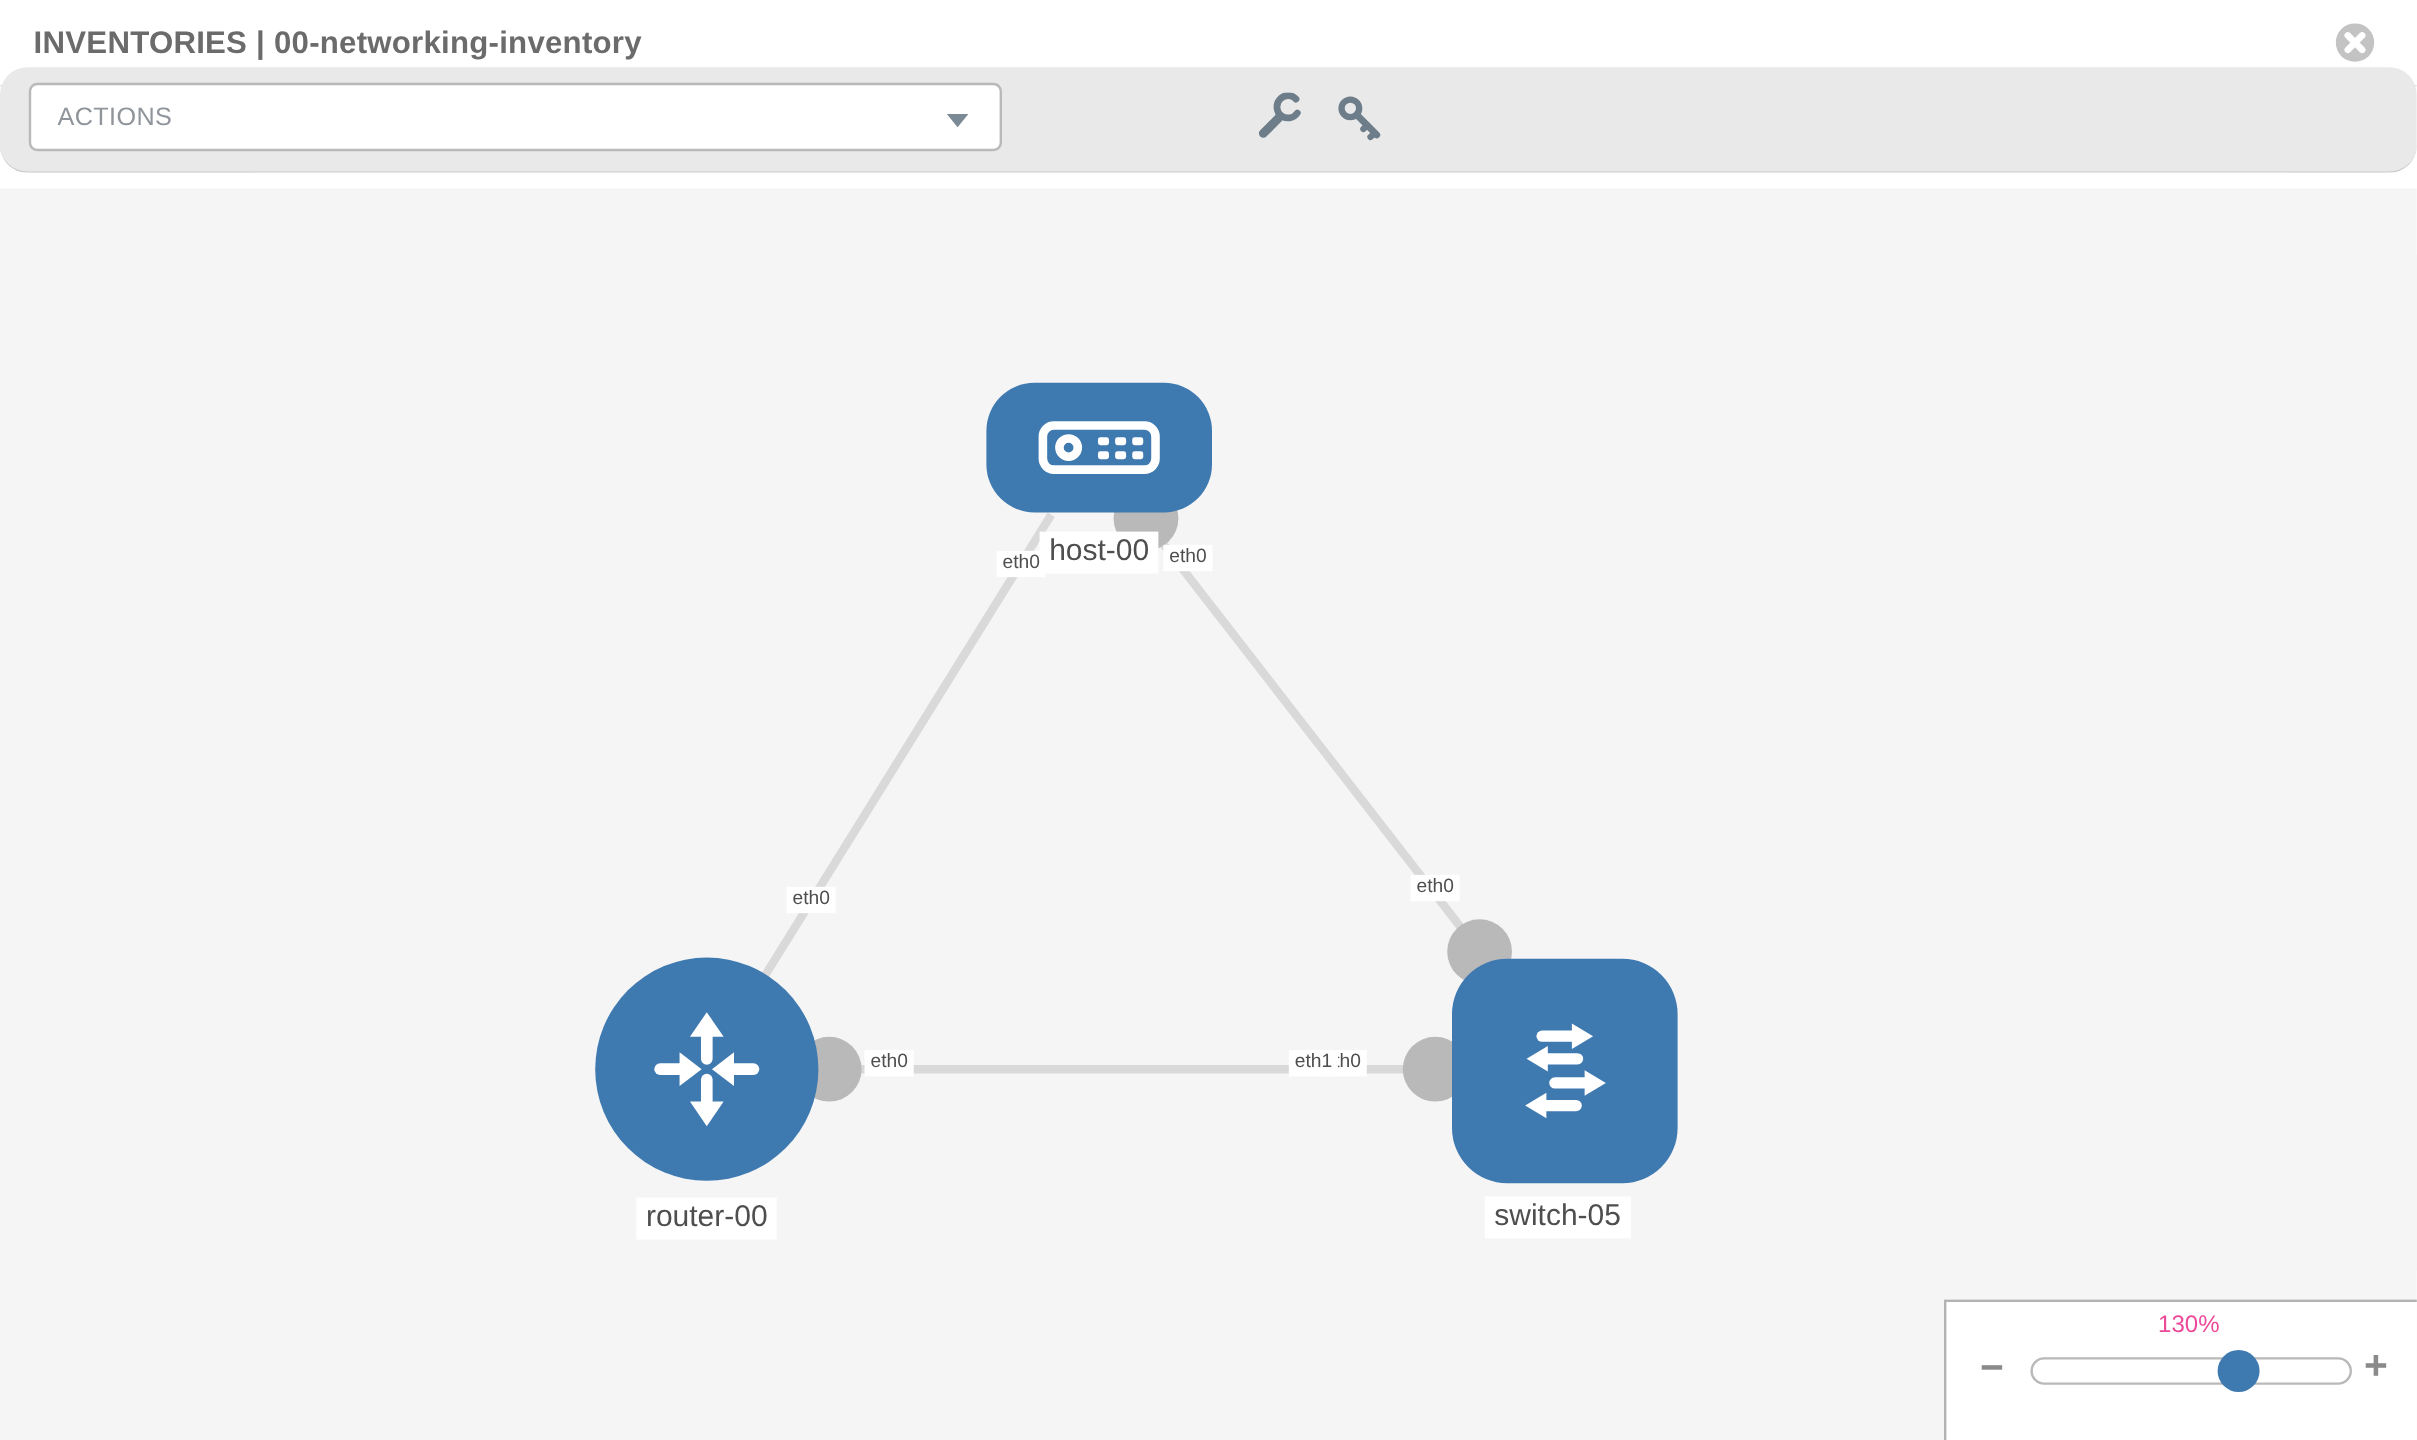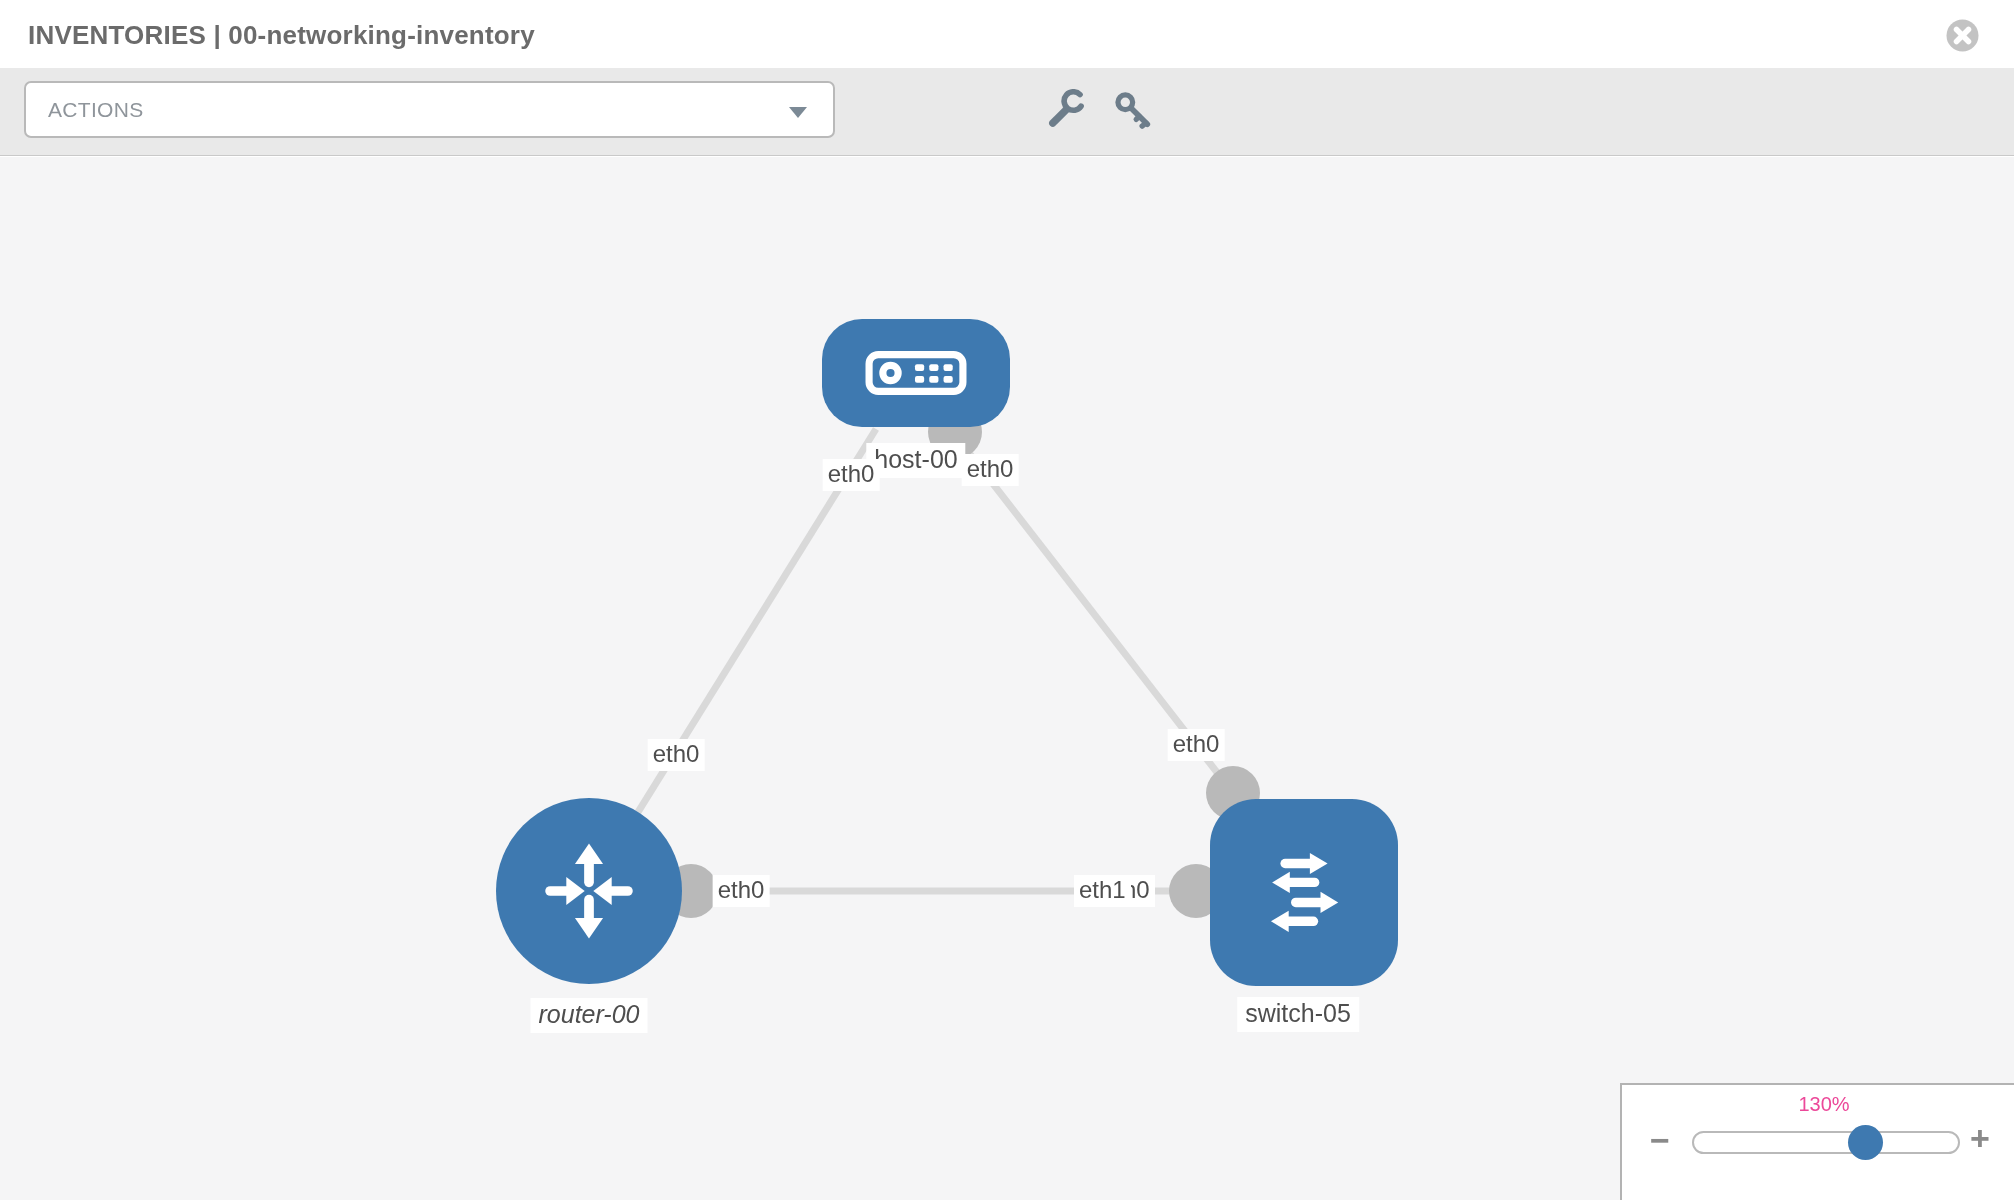--- a/index.html
+++ b/index.html
@@ -9,22 +9,22 @@
   #app { position:relative; width:2014px; height:1200px; overflow:hidden; background:#fff; }
 
   
   .header { position:absolute; left:0; top:0; width:100%; height:72px; background:#fff;
             border-bottom:1px solid #dcdcdc; }
   .header-title { position:absolute; left:28px; top:0; line-height:70px;
                   font-size:26px; font-weight:700; color:var(--title_text,#6b6b6b); letter-spacing:.2px; }
   .close-btn { position:absolute; left:1946px; top:19px; width:33px; height:33px; cursor:pointer; }
 
   
-  .toolbar { position:absolute; left:0; top:68px; width:100%; height:88px;
-             background:var(--toolbar_bg,#e9e9e9); border-bottom:1px solid #c9c9c9; }
+  .toolbar { position:absolute; left:0; top:56px; width:100%; height:88px;
+             background:var(--toolbar_bg,#e9e9e9); border-bottom:1px solid #c9c9c9;border-radius:23px; }
   .combo { position:absolute; top:13px; height:57px; background:#fff;
            border:2px solid var(--control_border,#b9b9b9); border-radius:7px; }
   .combo-actions { left:24px; width:811px; }
   .combo-search  { left:1182px; width:796px; }
   .combo-label { position:absolute; left:22px; top:0; line-height:53px; font-size:21px;
                  color:var(--muted_text,#8f959b); letter-spacing:.3px; }
   .caret { position:absolute; right:26px; top:24px; width:0; height:0;
            border-left:9px solid transparent; border-right:9px solid transparent;
            border-top:11px solid #7c8a96; }
   .tool-icon { position:absolute; top:21px; width:42px; height:42px; cursor:pointer; }
@@ -41,21 +41,21 @@
 
   .node { position:absolute; background:var(--node_blue,#3e79b0); display:flex;
           align-items:center; justify-content:center; cursor:pointer; }
   .node-host   { left:822px; top:162px; width:188px; height:108px; border-radius:40px; }
   .node-router { left:496px; top:641px; width:186px; height:186px; border-radius:50%; }
   .node-switch { left:1210px; top:642px; width:188px; height:187px; border-radius:46px; }
 
   .chip { position:absolute; background:var(--chip_bg,#ffffff); color:var(--chip_text,#4e4e4e);
           white-space:nowrap; }
   .node-label { font-size:25px; padding:2px 8px 4px; transform:translateX(-50%);text-align:center; }
-  .eth-label { font-size:24px; padding:1px 5px 3px; }
+  .eth-label { font-size:16px; padding:1px 5px 3px; }
   .eth-center { transform:translateX(-50%); }
 
   
   .zoom-panel { position:absolute; left:1620px; top:1083px; width:400px; height:130px;
                 background:#fff; border:2px solid #b3b3b3; }
   .zoom-level { position:absolute; left:202px; top:8px; transform:translateX(-50%);
                 font-size:20px; color:#ec4899; }
   .zoom-minus, .zoom-plus { position:absolute; font-size:34px; font-weight:700;
                 color:#8a8a8a; cursor:pointer; line-height:34px; }
   .zoom-minus { left:28px; top:38px; }
@@ -154,21 +154,21 @@
           <polygon points="23,41 38,32 38,50" stroke="none"></polygon>
           <line x1="43" y1="58" x2="66" y2="58"></line>
           <polygon points="79,58 64,49 64,67" stroke="none"></polygon>
           <line x1="35" y1="74" x2="58" y2="74"></line>
           <polygon points="22,74 37,65 37,83" stroke="none"></polygon>
         </g>
       </svg>
     </div>
 
     <div class="chip node-label" style="left:916px;  top:286px;">host-00</div>
-    <div class="chip node-label" style="left:589px;  top:841px;font-style:italic;">router-00</div>
+    <div class="chip node-label" style="left:589px;  top:841px;">router-00</div>
     <div class="chip node-label" style="left:1298px; top:840px;">switch-05</div>
 
     <div class="chip eth-label eth-center" style="left:851px;  top:302px;">eth0</div>
     <div class="chip eth-label eth-center" style="left:990px;  top:297px;">eth0</div>
     <div class="chip eth-label eth-center" style="left:676px;  top:582px;">eth0</div>
     <div class="chip eth-label eth-center" style="left:1196px; top:572px;">eth0</div>
     <div class="chip eth-label eth-center" style="left:741px;  top:718px;">eth0</div>
     <div class="chip eth-label" style="left:1098px; top:718px;">eth0</div>
     <div class="chip eth-label" style="left:1074px; top:718px;">eth1</div>
   </div>

